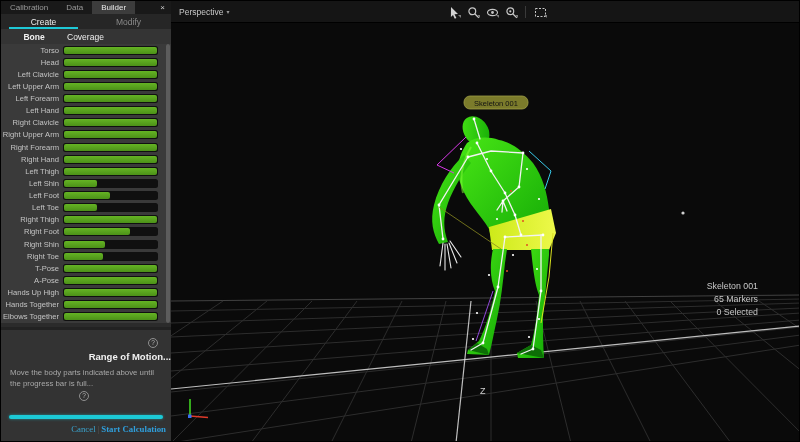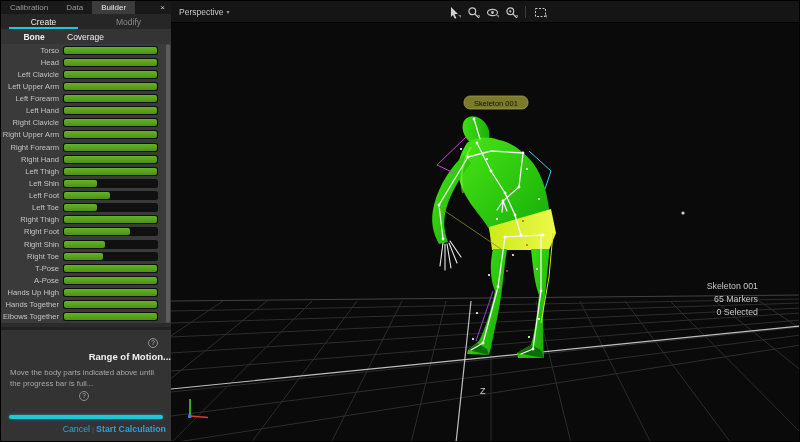--- a/index.html
+++ b/index.html
@@ -31,21 +31,21 @@
   .scroll-thumb { position:absolute; left:0; top:0; width:4px; height:100%; background:#5c5c5c; border-radius:2px; }
   .panel { position:absolute; left:0; top:326px; width:170px; height:116px; background:#333333; border-top:3px solid #222; }
   .help-circle { width:10px; height:10px; border:1px solid #8f8f8f; border-radius:50%; color:#b5b5b5;
     font-size:6.5px; line-height:8px; text-align:center; }
   .help-tr { position:absolute; top:8px; right:13px; }
   .panel-title { margin-top:21px; text-align:right; font-size:9.5px; font-weight:bold; color:#f2f2f2; }
   .panel-desc { margin-top:5px; padding:0 9px; font-size:7.8px; line-height:11px; color:#a8a8a8; }
   .help-mid { position:absolute; top:61px; left:78px; }
   .progress-track { position:absolute; left:8px; right:8px; top:85px; height:4px; background:#15343a; border-radius:2px; }
   .progress-fill { height:100%; background:#1cc9d6; border-radius:2px; box-shadow:0 0 3px rgba(28,201,214,.6); }
-  .panel-buttons { position:absolute; right:5px; top:94px; display:flex; align-items:center; gap:2px; font-size:8.8px; }
+  .panel-buttons { position:absolute; right:5px; top:94px; display:flex; align-items:center; gap:2px; font-size:8.8px;font-family:Liberation Serif, serif; }
   .btn-cancel { color:#3aa2cc; }
   .btn-sep { color:#5c5c5c; font-size:8px; }
   .btn-start { color:#2f9fdc; font-weight:bold; }
   
   .viewport { position:absolute; left:170px; top:0; width:630px; height:323px; background:#0a0a0a; }
   .vtoolbar { position:absolute; left:0; top:0; width:630px; height:22px; background:#151515; border-bottom:1px solid #000; display:flex; align-items:center; }
   .cam-dd { display:flex; align-items:center; gap:3px; padding-left:8px; font-size:8.5px; color:#c8c8c8; }
   .cam-caret { font-size:6px; color:#9a9a9a; }
   .tools { position:absolute; left:276px; top:0; height:22px; display:flex; align-items:center; gap:5px; }
   .tool { position:relative; width:14px; height:14px; display:flex; align-items:center; justify-content:center; }

